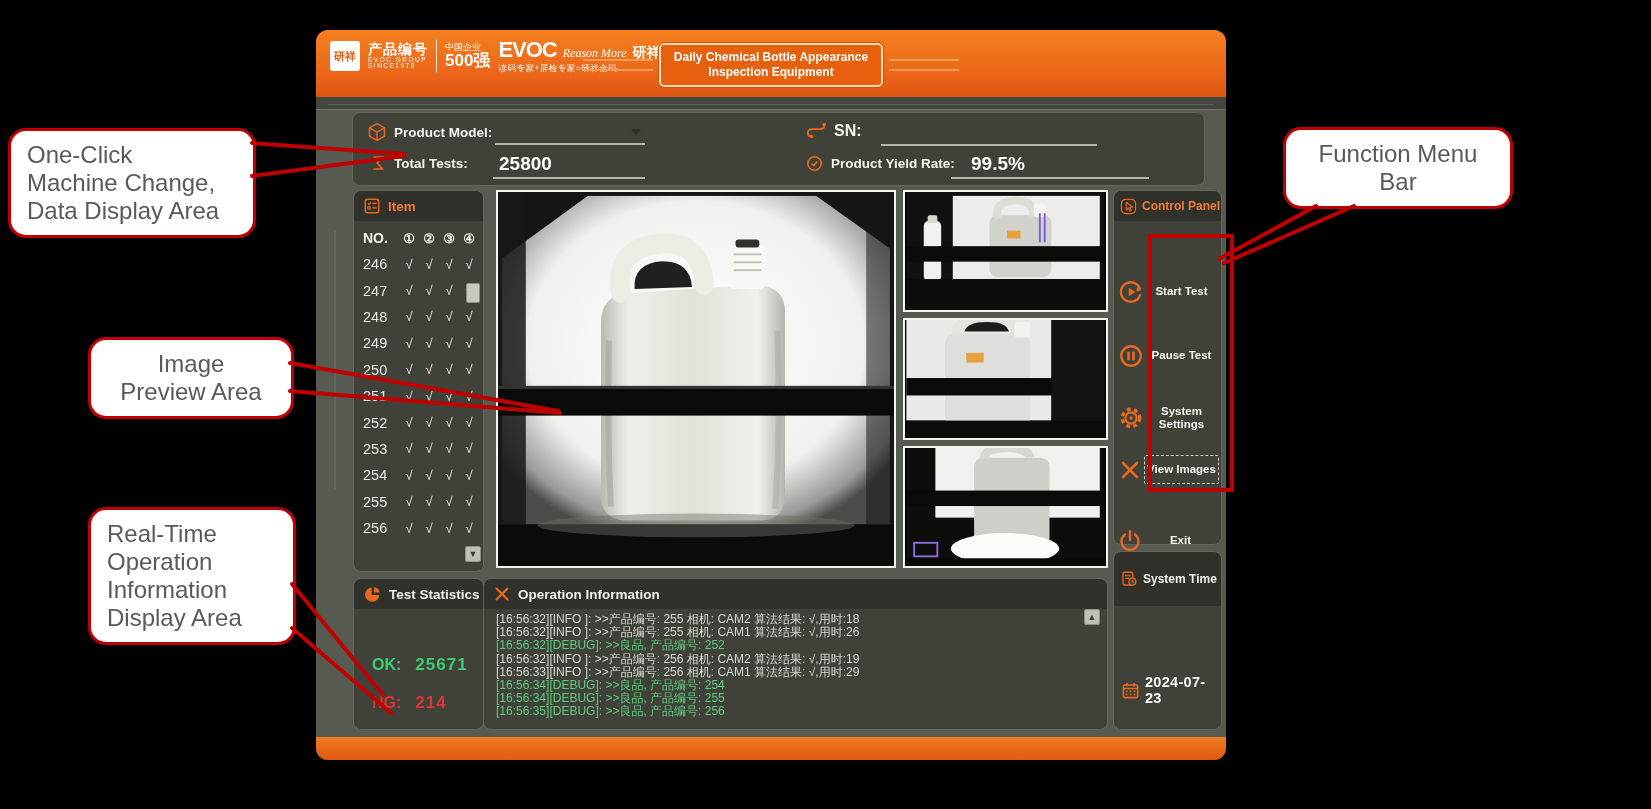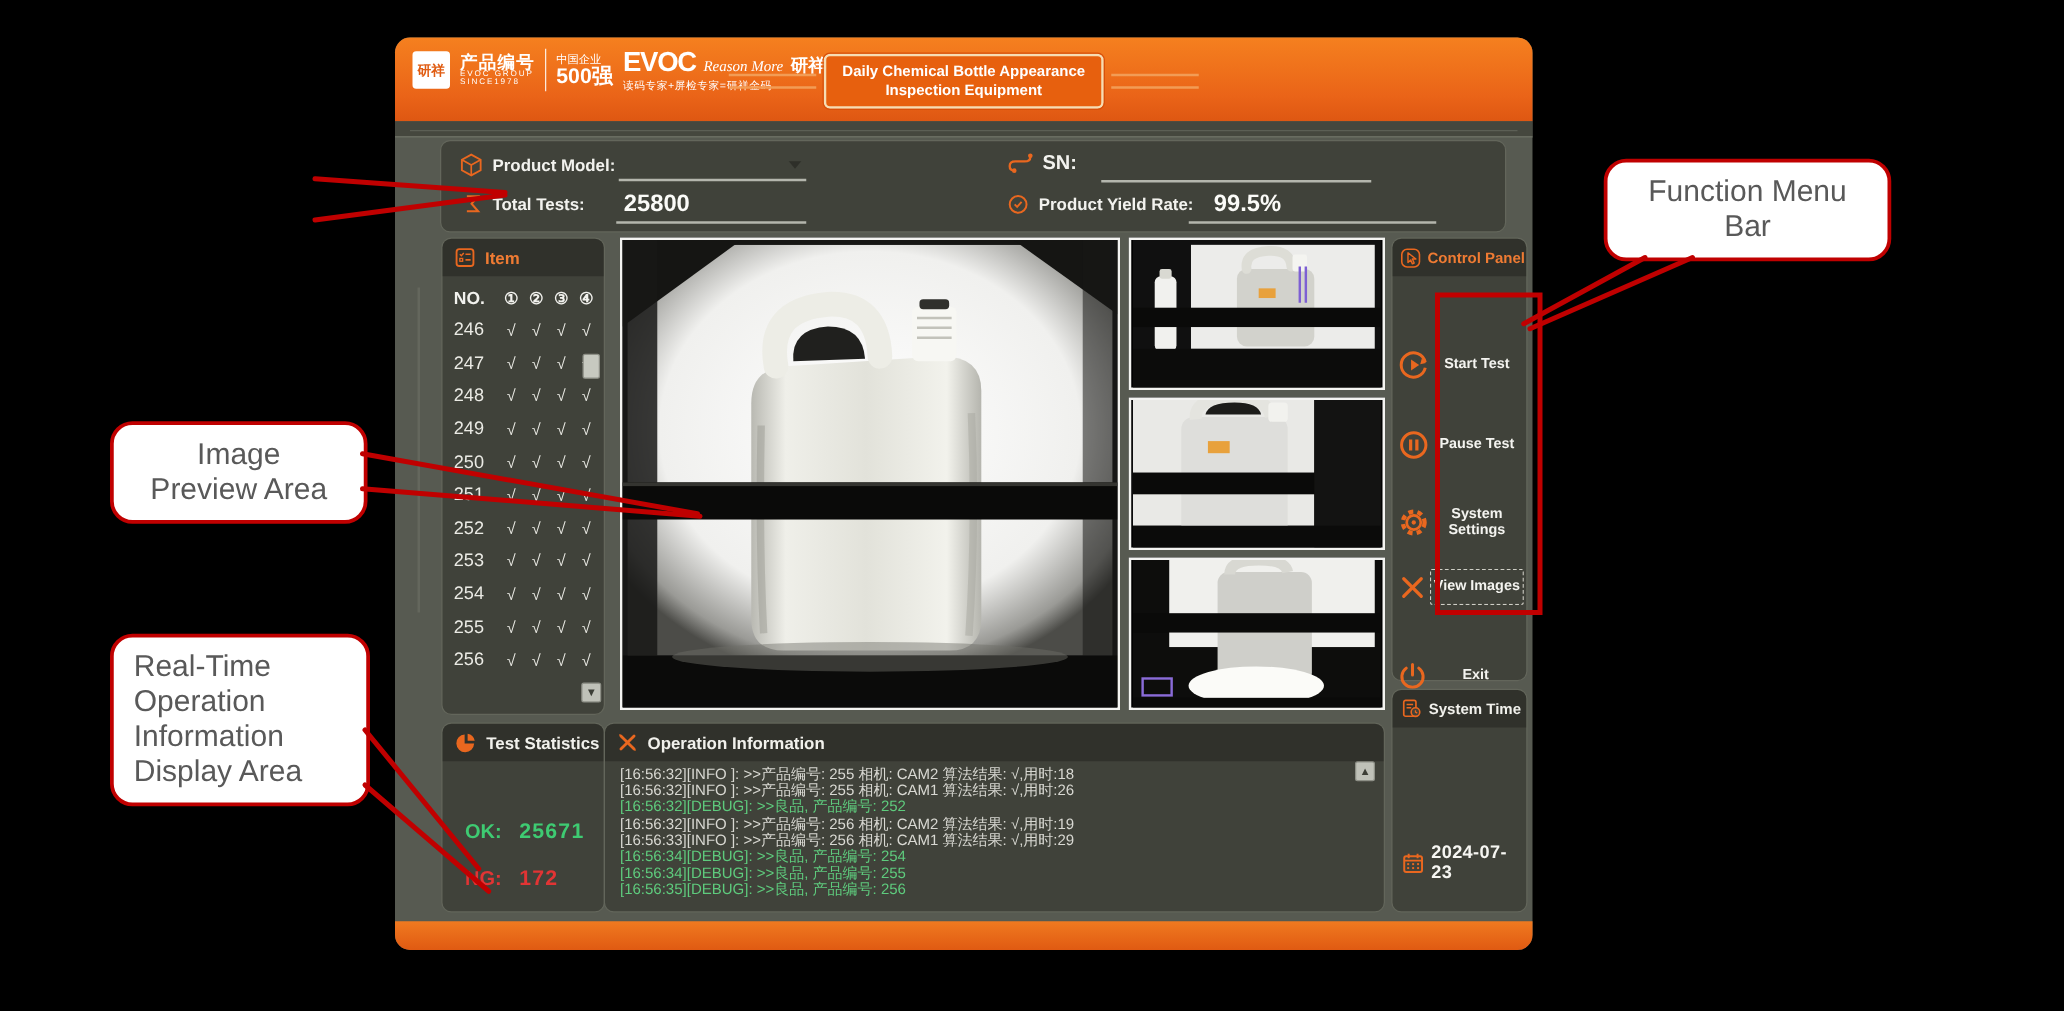--- a/index.html
+++ b/index.html
@@ -97,21 +97,21 @@
   
   #control-panel{left:797px;top:160px;width:109px;height:355px;}
   #control-panel .panel-head{padding:0 6px;gap:5px;}
   #control-panel .panel-title{font-size:12px;}
   .cp-row{position:absolute;left:4px;width:101px;display:flex;align-items:center;}
   .cp-label{flex:1;text-align:center;color:#f4f4f0;font-weight:bold;font-size:11.5px;line-height:1.15;}
   .cp-dashed{border:1px dashed #cfcfc6;border-radius:2px;padding:7px 2px;margin-left:2px;}
 
   
   #systime-panel{left:797px;top:521px;width:109px;height:179px;}
-  #systime-panel .panel-head{padding:0 6px;gap:5px;}
+  #systime-panel .panel-head{padding:12px 6px;gap:5px;}
   #systime-panel .panel-title{font-size:12px;}
   .date-row{position:absolute;left:7px;top:122px;display:flex;align-items:center;gap:5px;}
   .date-text{color:#f6f6f2;font-weight:bold;font-size:14.5px;letter-spacing:.3px;}
 
   
   #log-panel{left:167px;top:548px;width:625px;height:152px;}
   #log-lines{position:absolute;left:12px;top:34px;right:26px;}
   .log-line{font-size:12px;line-height:13.2px;white-space:nowrap;overflow:hidden;}
   .log-line.info{color:var(--log-info,#d8d8d2);}
   .log-line.debug{color:var(--log-debug,#5ecb7d);}
@@ -331,21 +331,21 @@
             </svg>
         </span>
         <span class="panel-title">Test Statistics</span>
       </div>
       <div class="stat-row stat-ok" style="top:76px;">
         <span class="stat-label">OK:</span>
         <span class="stat-value">25671</span>
       </div>
       <div class="stat-row stat-ng" style="top:114px;">
         <span class="stat-label">NG:</span>
-        <span class="stat-value">172</span>
+        <span class="stat-value">214</span>
       </div>
     </div>
 
     <div class="photo" id="main-image">
       <svg viewBox="0 0 400 378">
         <defs>
           <radialGradient id="gBack" cx="0.5" cy="0.45" r="0.62">
             <stop offset="0" stop-color="#ffffff"></stop>
               <stop offset="0.7" stop-color="#f0f0ee"></stop>
             <stop offset="0.92" stop-color="#9a9a96"></stop>
@@ -545,20 +545,23 @@
           <div class="log-line debug">[16:56:35][DEBUG]: &gt;&gt;良品, 产品编号: 256</div>
         </div>
       <div class="scroll-btn" id="log-scroll-up">▲</div>
     </div>
 
     <div class="app-footer"></div>
   </div>
 
   <div id="function-menu-box"></div>
 
+  <div class="callout" id="callout-data-display">One-Click
+Machine Change,
+Data Display Area</div>
   <div class="callout" id="callout-image-preview">Image
 Preview Area</div>
   <div class="callout" id="callout-operation-info">Real-Time
 Operation
 Information
 Display Area</div>
   <div class="callout" id="callout-function-menu">Function Menu
 Bar</div>
 
   <svg id="annotation-lines" width="1651" height="809">

